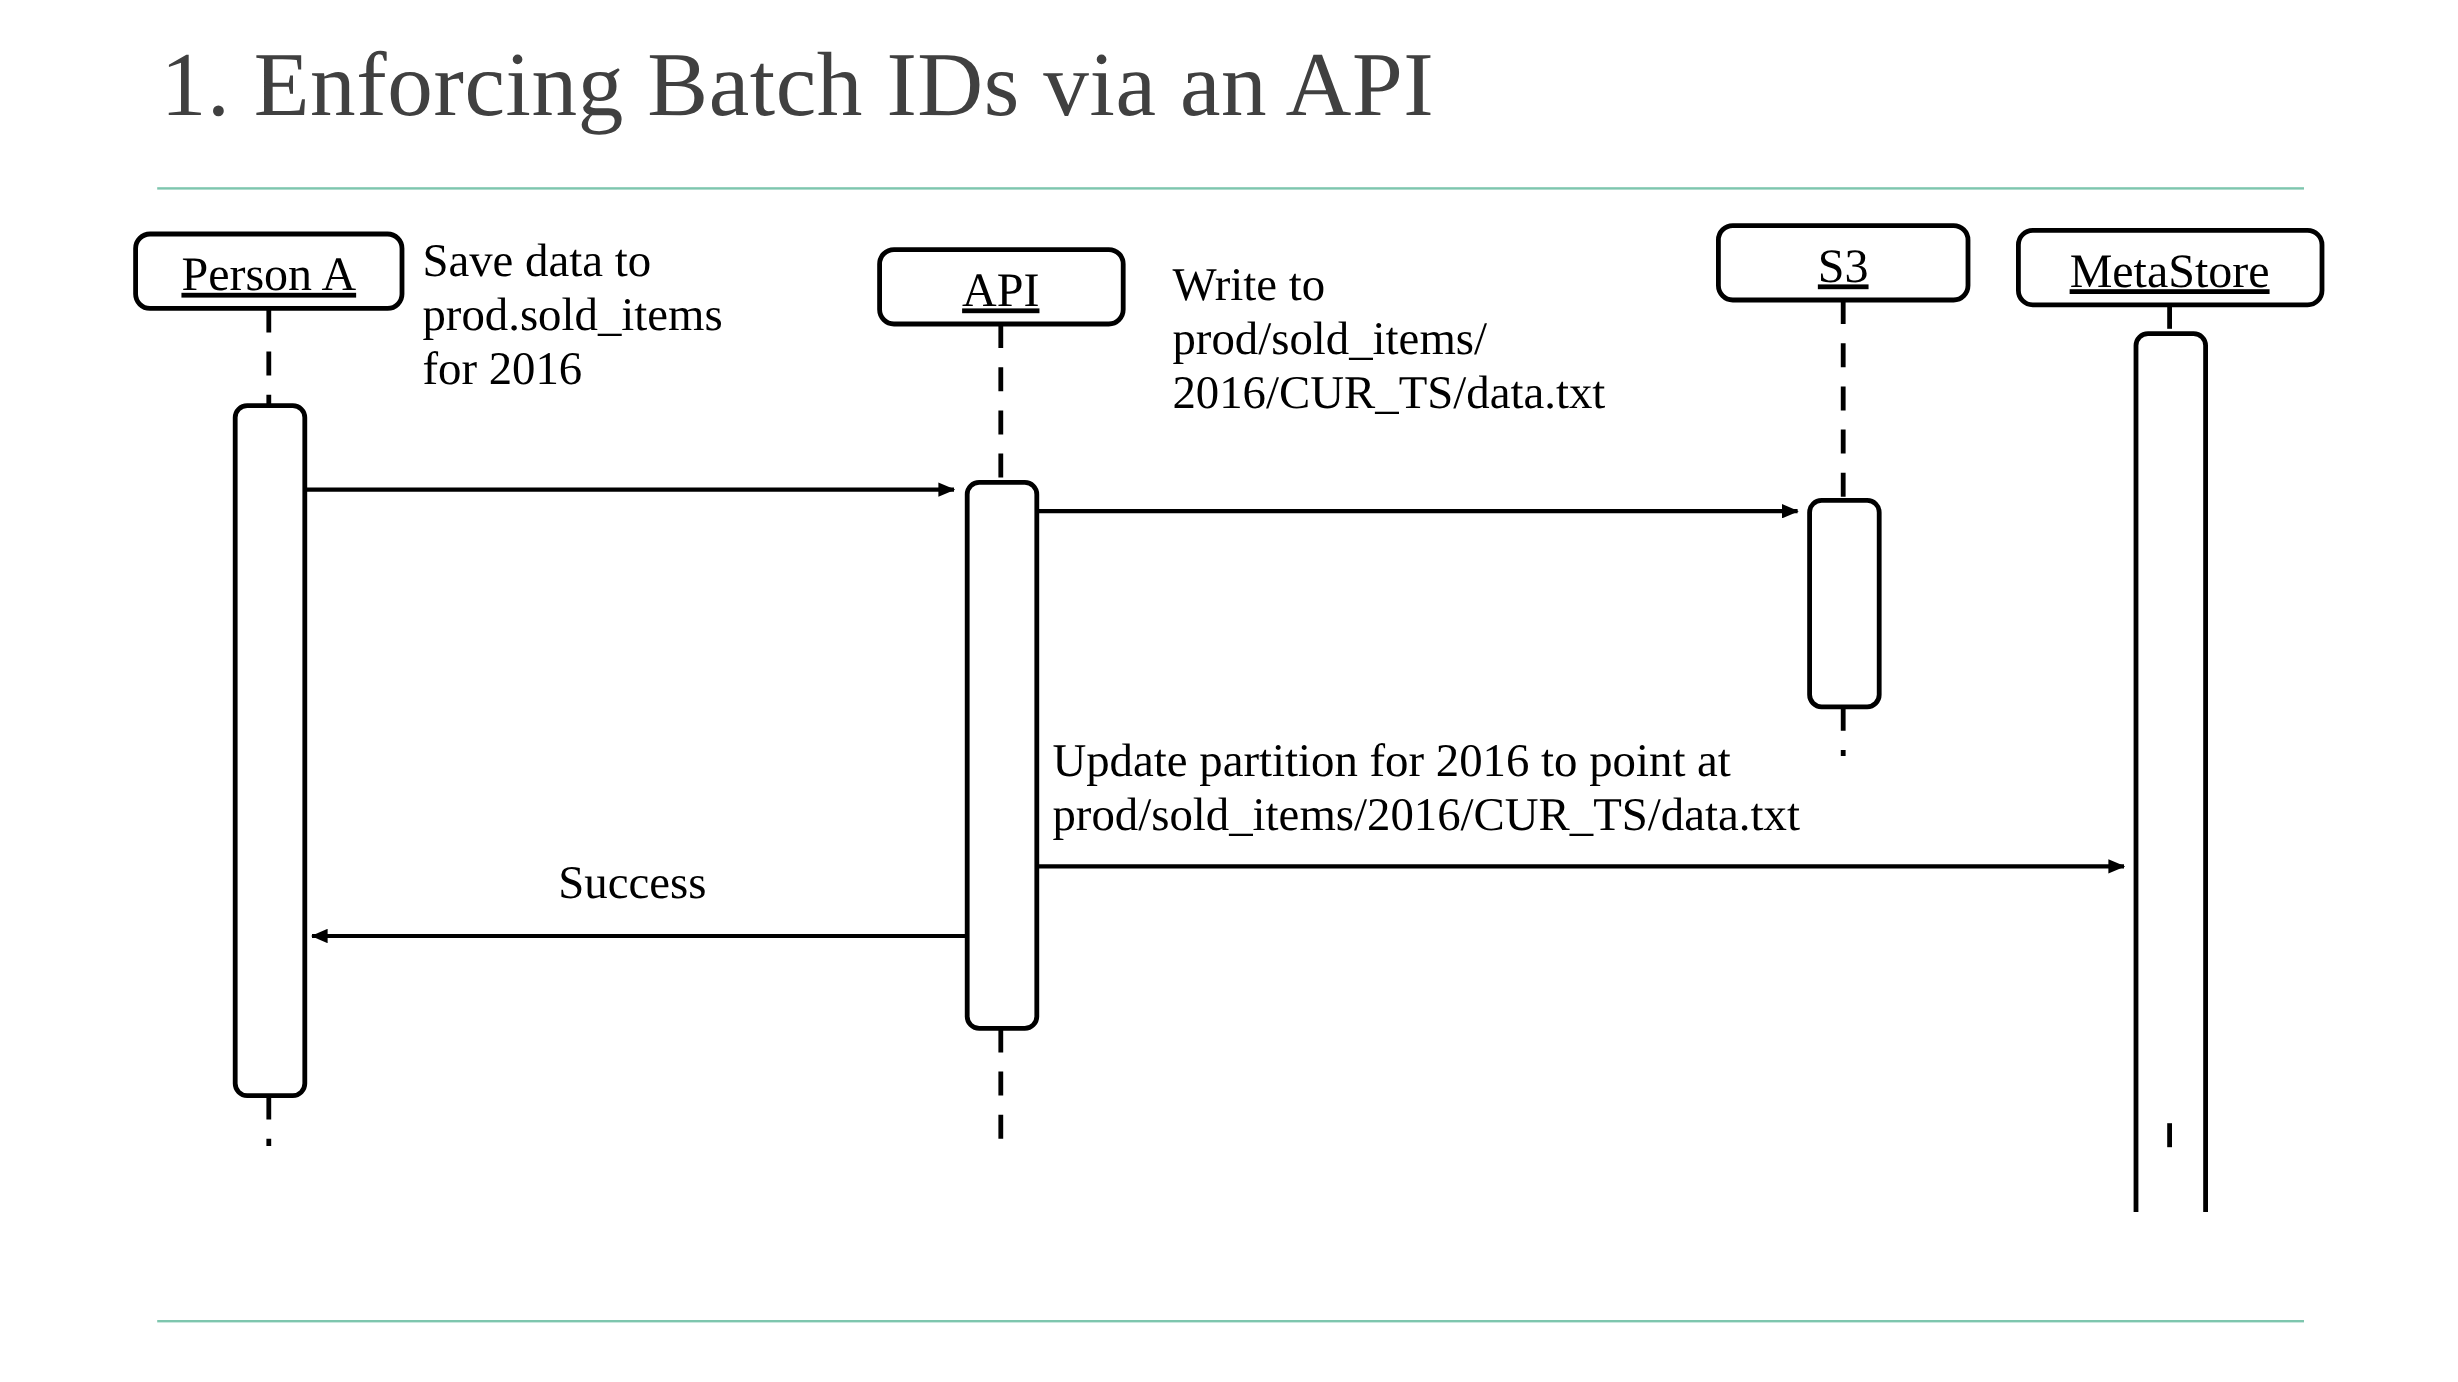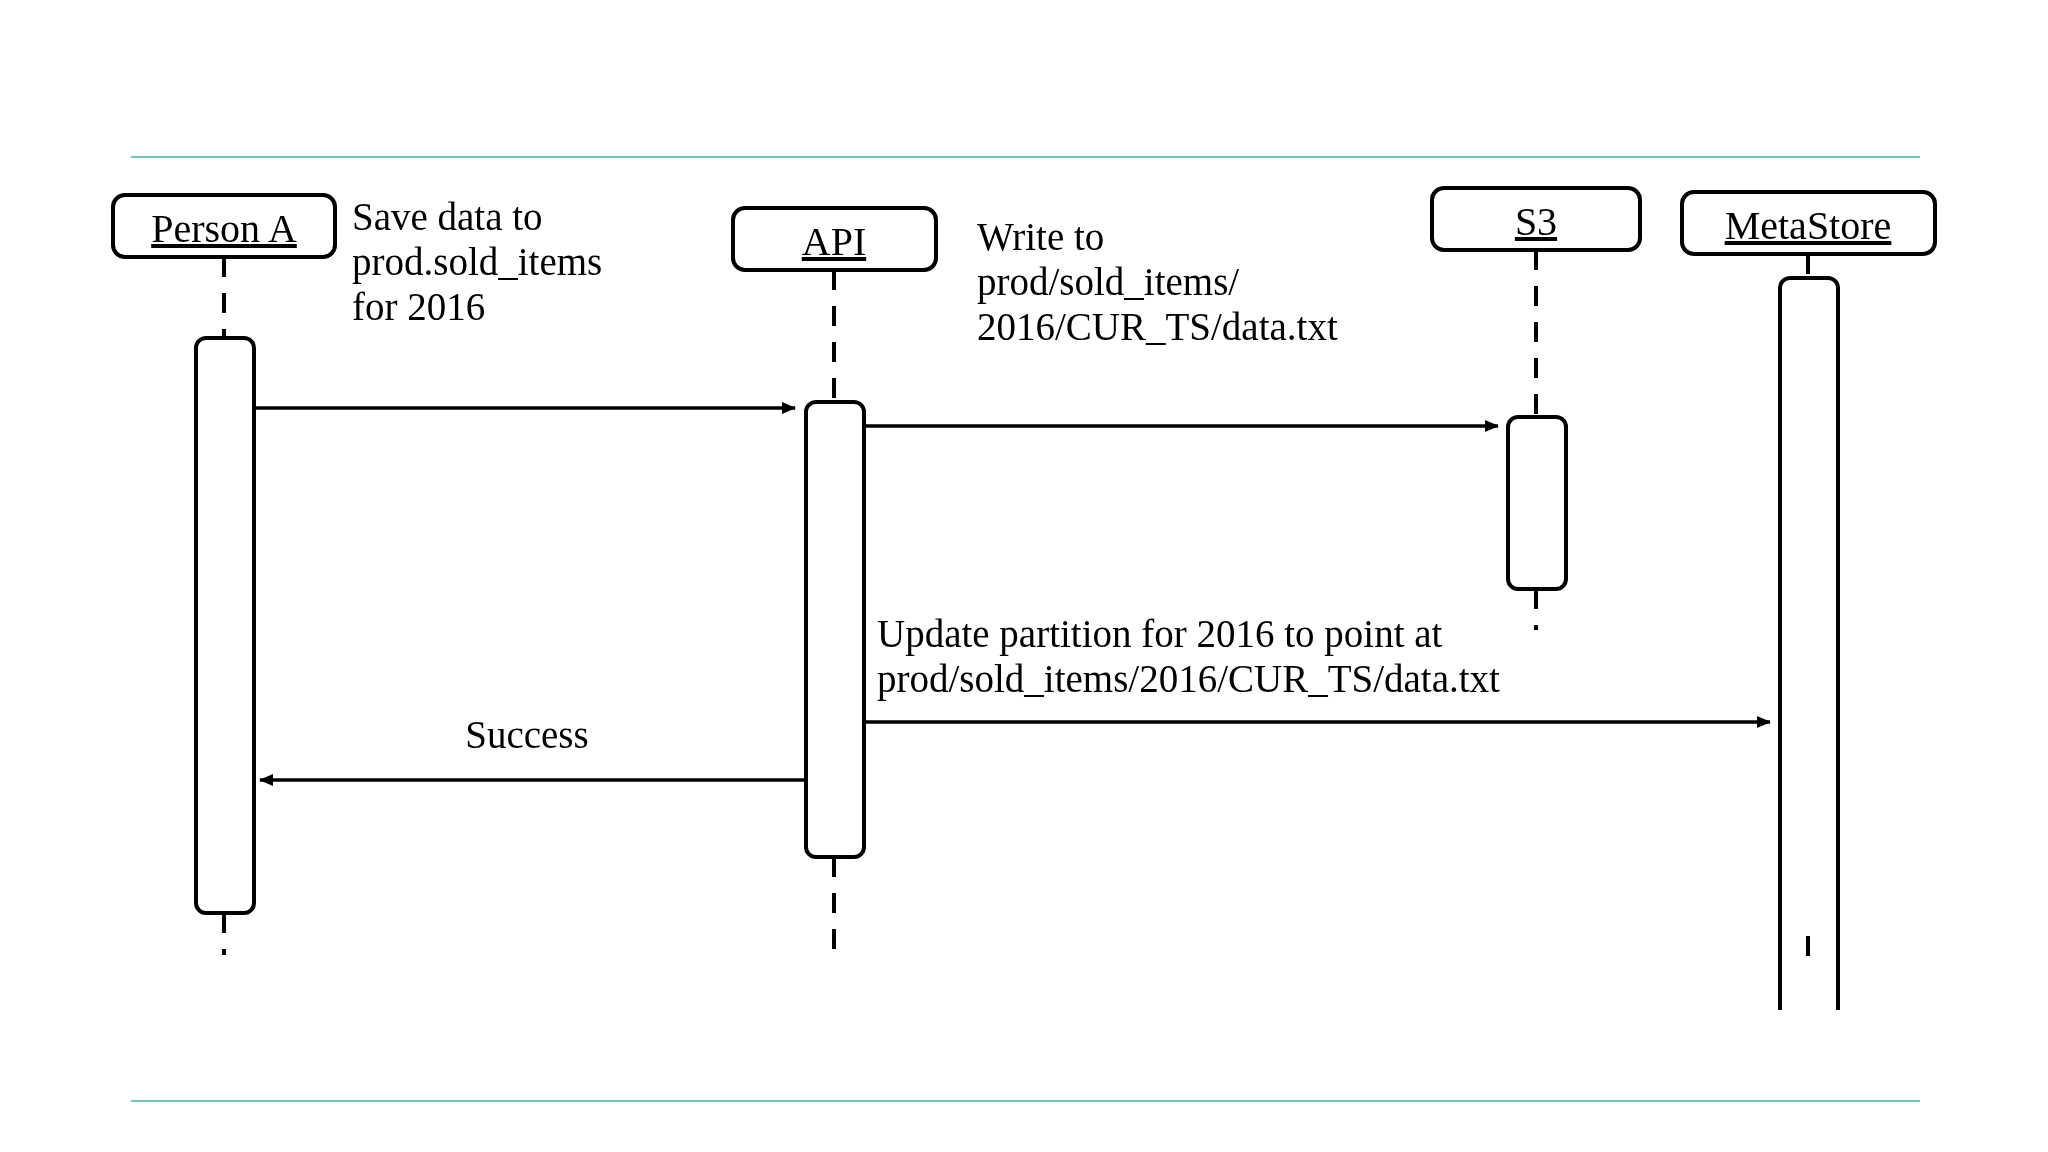--- a/index.html
+++ b/index.html
@@ -81,20 +81,21 @@
     font-size: 39px;
     fill: #000000;
   }
   .msg-text.center { text-anchor: middle; }
 </style>
 </head>
 <body>
 
 <div id="slide">
 
+  <div id="slide-title">1. Enforcing Batch IDs via an API</div>
 
   <div class="rule" id="rule-top"></div>
   <div class="rule" id="rule-bottom"></div>
 
   <div id="diagram-wrap">
     <svg class="diagram" viewBox="0 0 2048 830" xmlns="http://www.w3.org/2000/svg">
       <defs>
         <marker id="arrowRight" markerWidth="14" markerHeight="12" refX="13" refY="6" orient="auto" markerUnits="userSpaceOnUse">
           <path d="M0,0 L14,6 L0,12 z" fill="#000000"></path>
         </marker>

